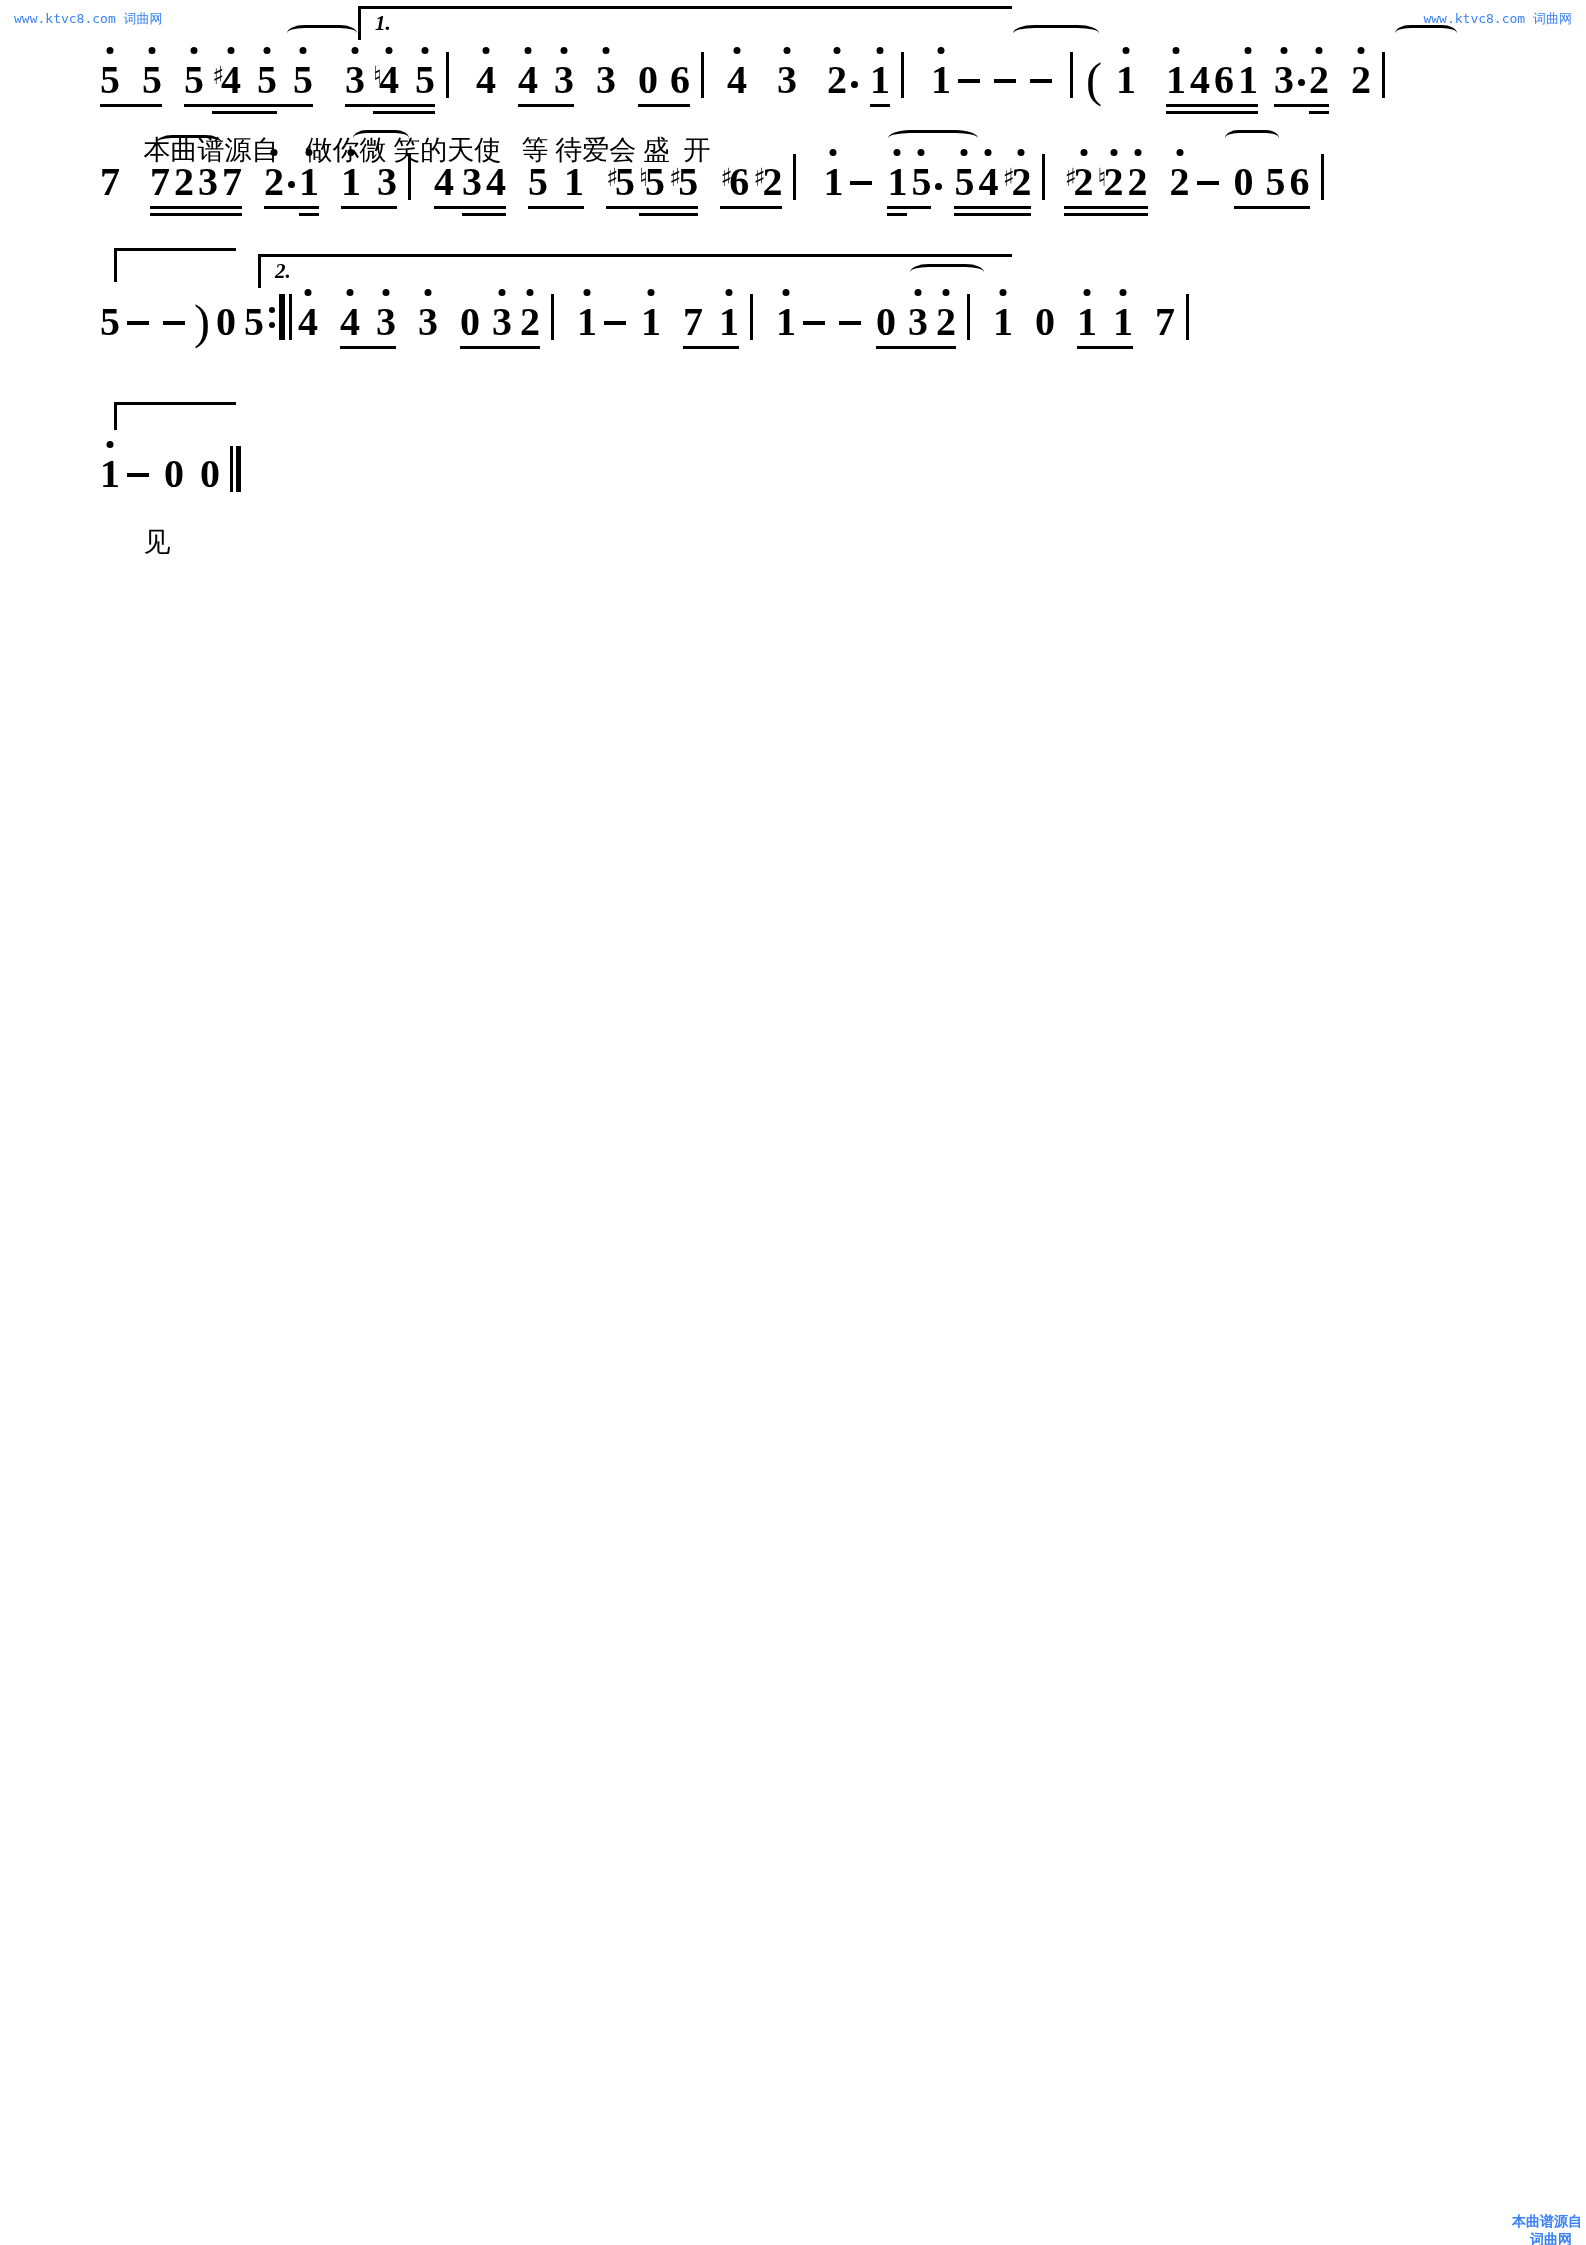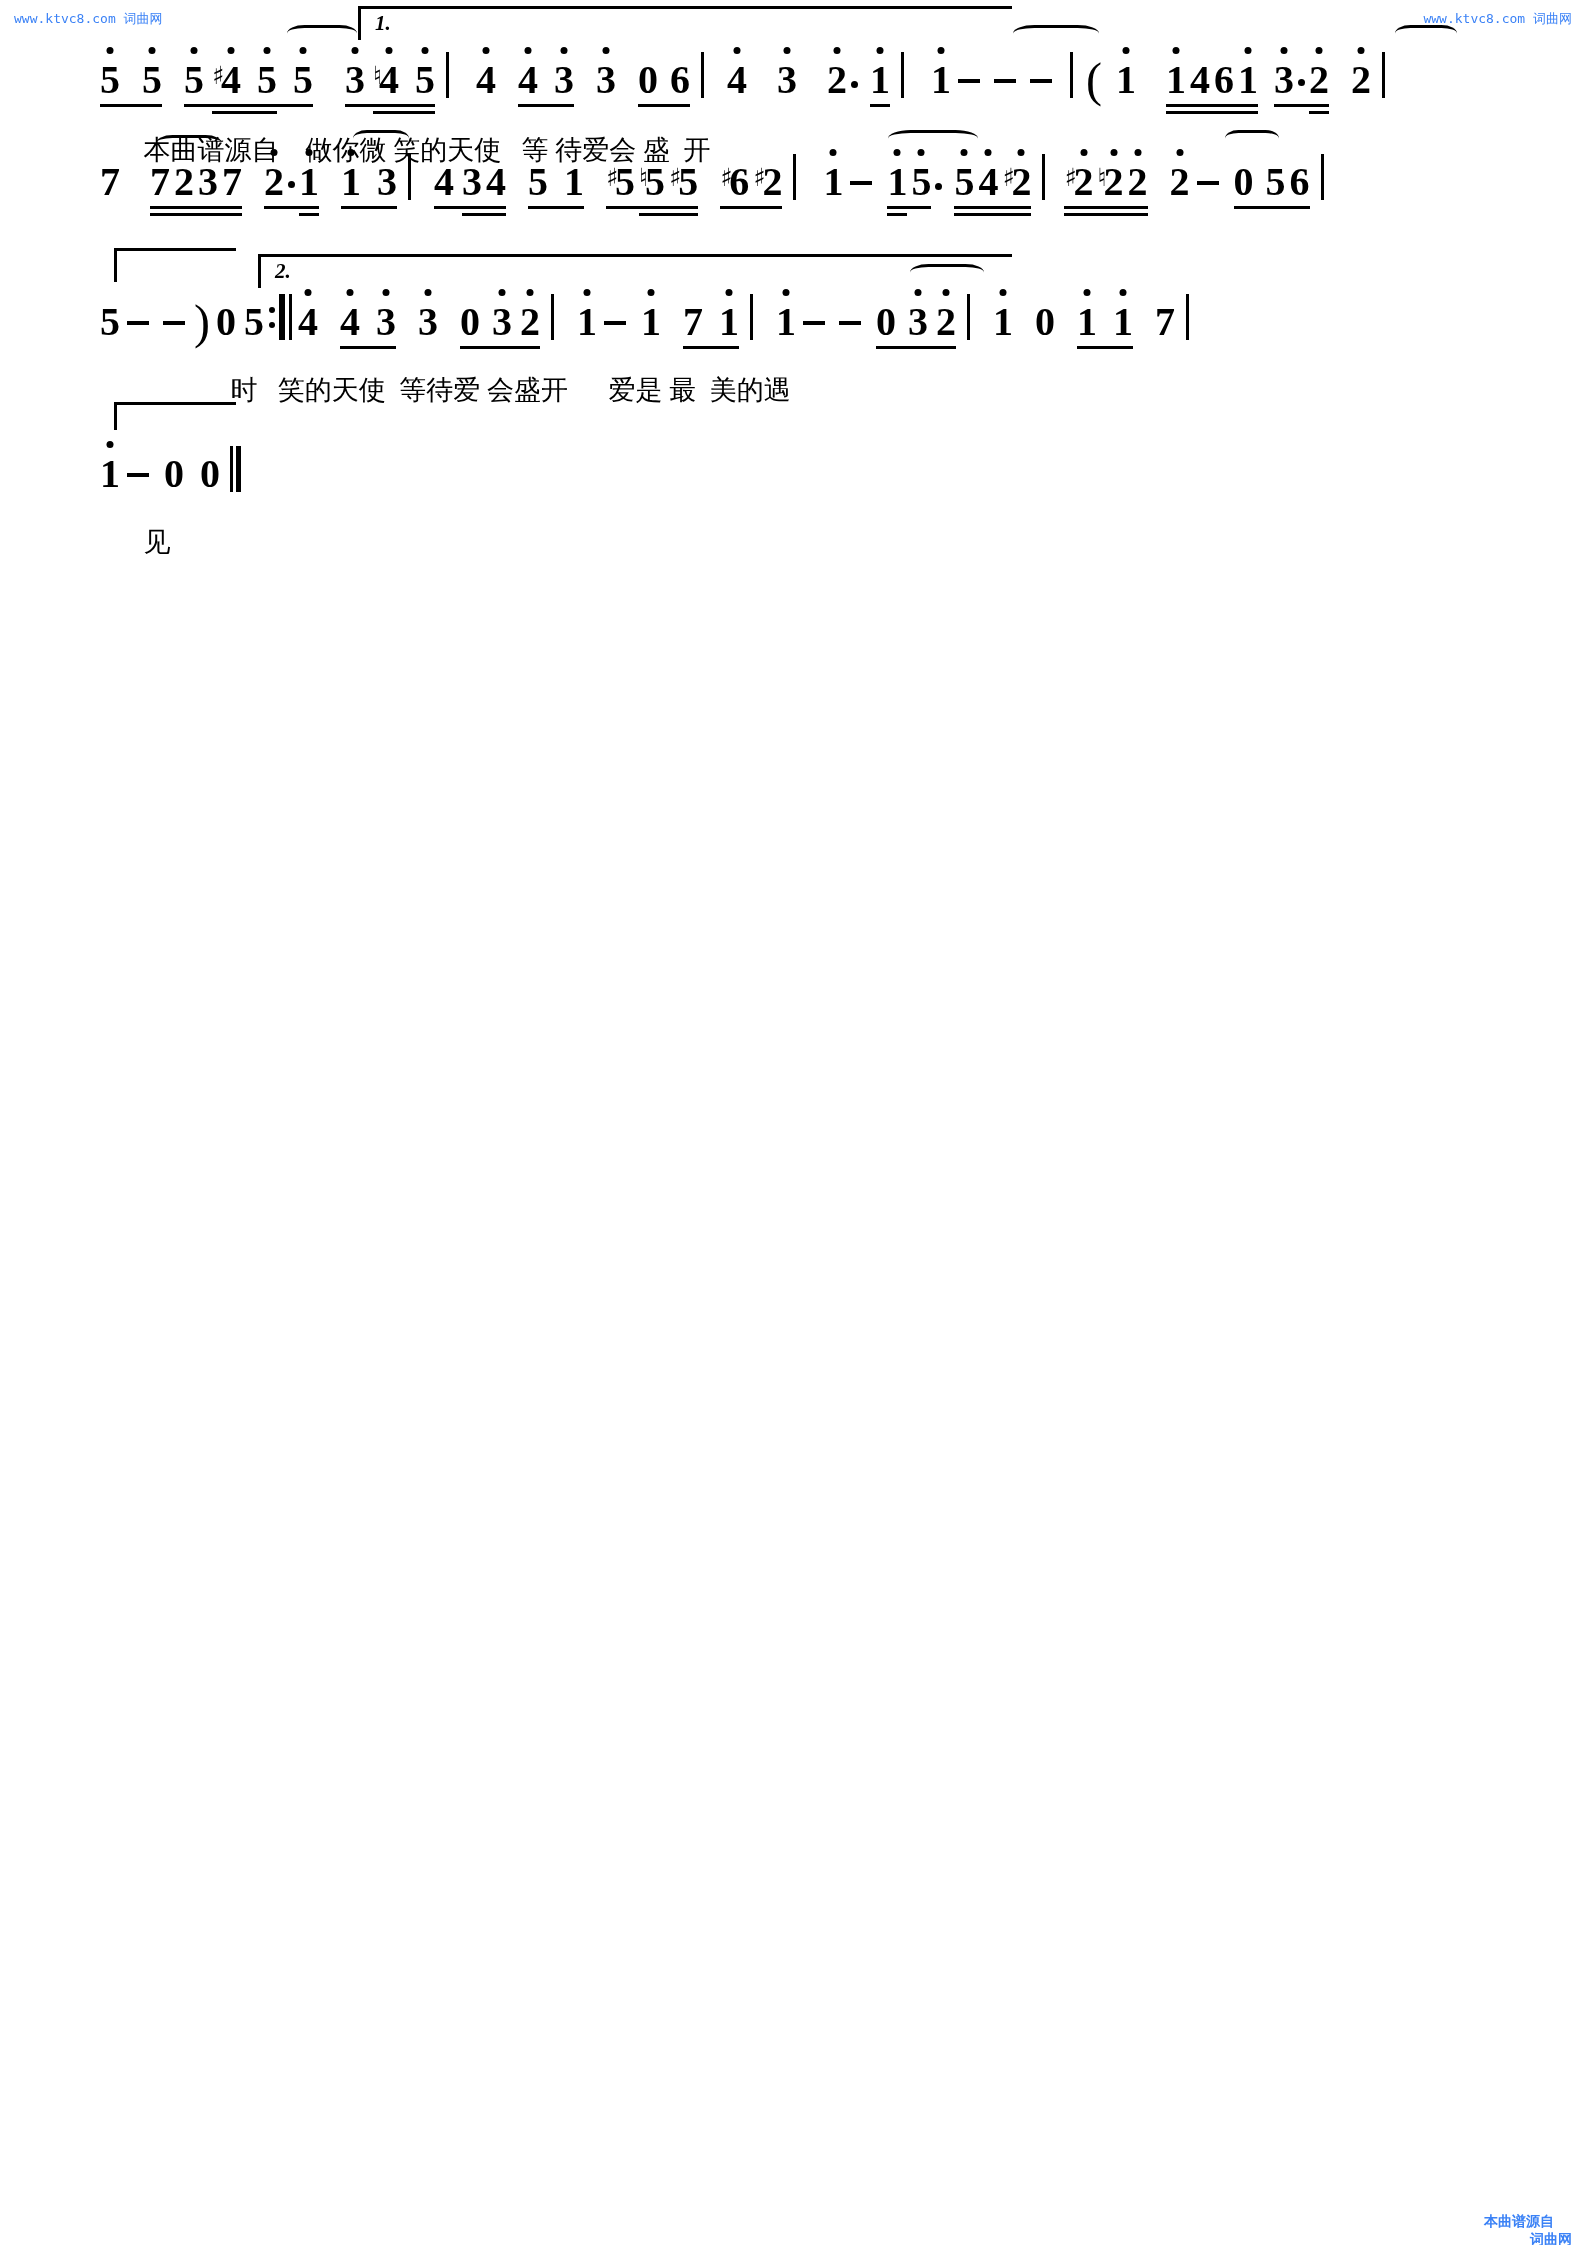--- a/index.html
+++ b/index.html
@@ -18,21 +18,21 @@
     position: absolute;
     font-family: "DejaVu Sans Mono", monospace;
     font-size: 13px;
     color: #3b82f6;
     white-space: nowrap;
     letter-spacing: 0px;
   }
   .wm-tl { left: 14px;  top: 10px; }
   .wm-tr { right: 14px; top: 10px; }
   .wm-br {
-    right: 32px; bottom: 14px;
+    right: 4px; bottom: 14px;
     font-family: "Liberation Sans", sans-serif;
     font-size: 14px; font-weight: bold;
   }
   .wm-br2 {
     right: 14px; bottom: -4px;
     font-family: "Liberation Sans", sans-serif;
     font-size: 14px; font-weight: bold;
   }
 
   
@@ -593,23 +593,20 @@
         <span class="tok"><span class="num">1<span class="oct-up"></span></span></span>
       </span>
       <span class="sp22"></span>
       <span class="tok"><span class="num">7</span></span>
 
       <span class="barline"></span>
     </div>
 
     <div class="slur" style="left:910px; top:14px; width:74px;"></div>
 
-    <div class="lyrics" style="left:190px; top:100px;">
-      <span>时   笑的天使  等待爱 会盛开      爱是 最  美的遇</span>
-    </div>
   </div>
 
   <div class="system" style="height:120px;">
 
     <div class="volta" style="left:114px; top:12px; width:122px; height:28px;">
     </div>
 
     <div class="noterow" style="left:100px; top:44px;">
       <span class="tok"><span class="num">1<span class="oct-up"></span></span></span>
       <span class="dash"></span>

